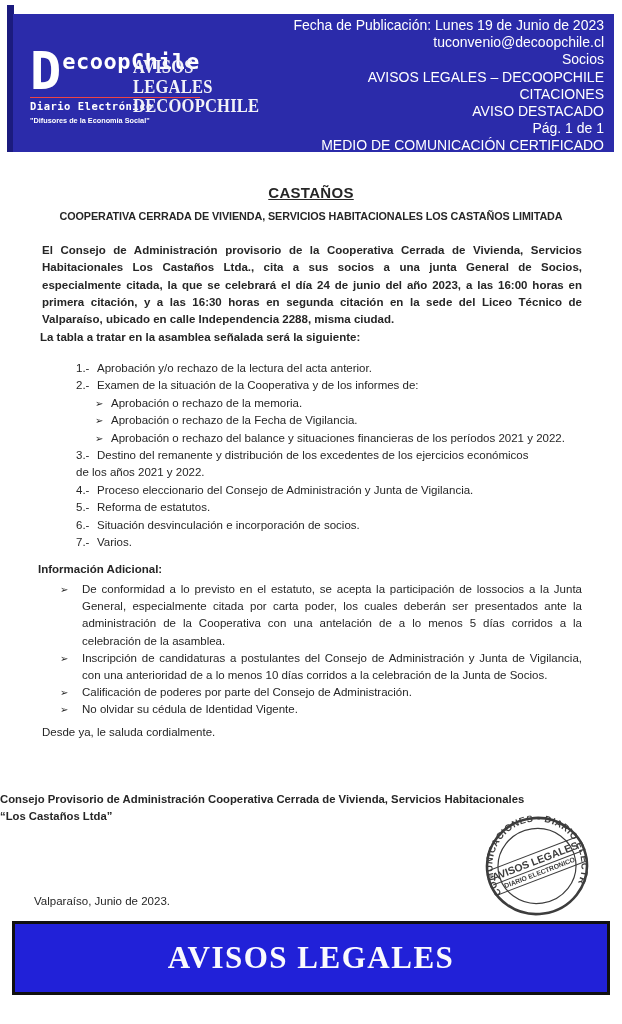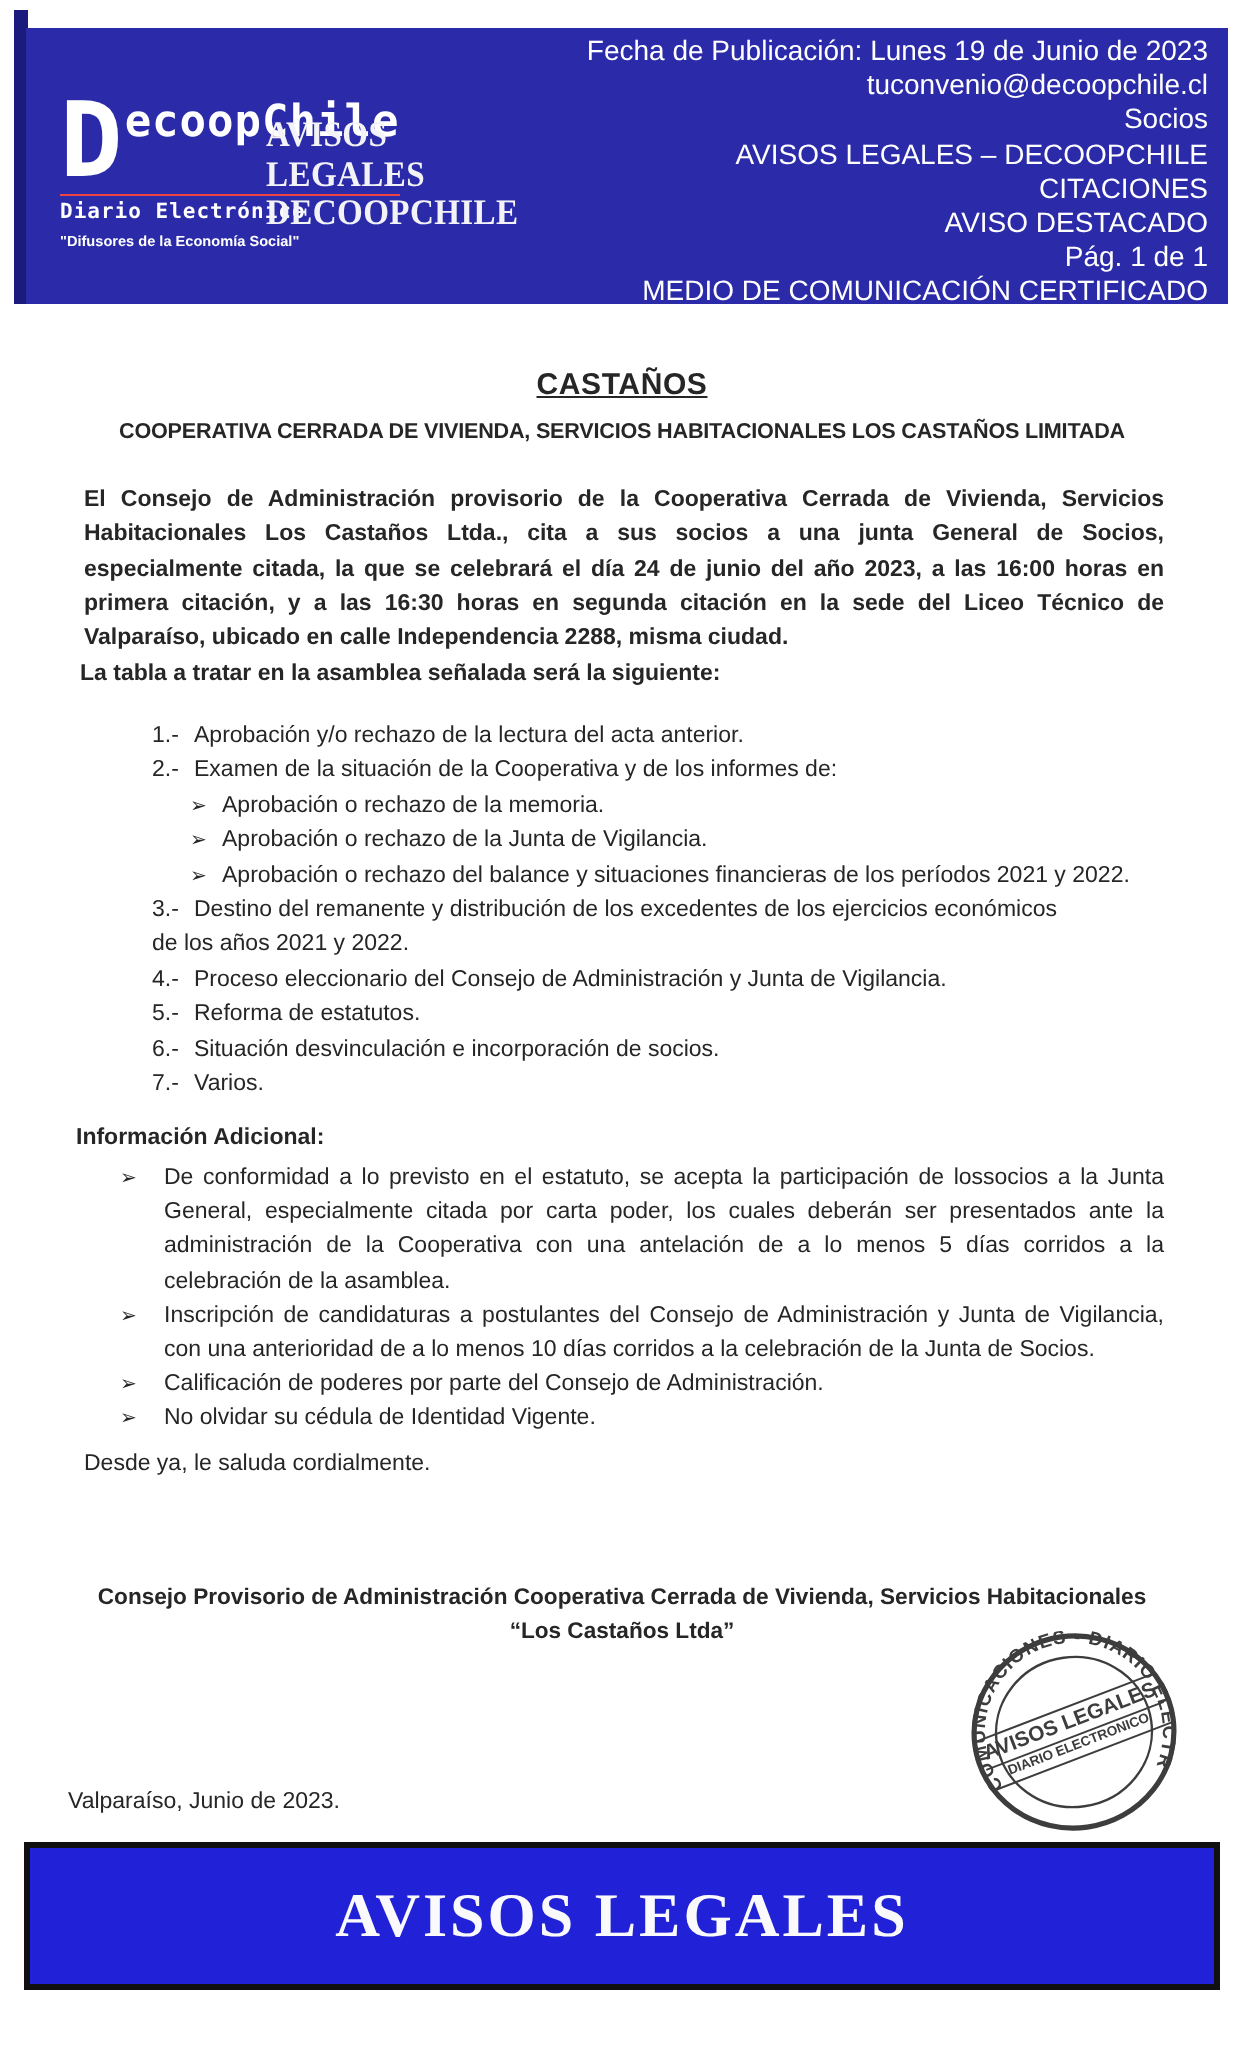--- a/index.html
+++ b/index.html
@@ -39,21 +39,21 @@
   .agenda-item .num{width:21px;flex:none;}
   .agenda-cont{}
   .agenda-sub{display:flex;margin-left:19px;}
   .agenda-sub .arrow{width:16px;flex:none;font-size:10px;}
   .additional-heading{position:absolute;left:38px;top:563px;font-weight:bold;font-size:11.5px;}
   .additional{position:absolute;left:60px;top:581px;width:522px;font-size:11.5px;line-height:17.2px;}
   .add-bullet{display:flex;}
   .add-bullet .arrow{width:22px;flex:none;font-size:10px;}
   .add-bullet .txt{flex:1;text-align:justify;}
   .closing{position:absolute;left:42px;top:726px;font-size:11.5px;}
-  .signature{position:absolute;left:0;top:791px;width:100%;text-align:center;font-weight:bold;font-size:11.3px;line-height:17px;}
+  .signature{position:absolute;left:0;top:791px;width:100%;text-align:left;font-weight:bold;font-size:11.3px;line-height:17px;}
   .place-date{position:absolute;left:34px;top:895px;font-size:11.5px;}
   
   .seal{position:absolute;left:484px;top:815px;width:106px;height:102px;transform:rotate(-8deg);}
   .seal svg{position:absolute;left:0;top:0;}
   .seal-center{
     position:absolute;left:50%;top:50%;transform:translate(-50%,-50%) rotate(-13deg);
     text-align:center;color:#3d3d3d;white-space:nowrap;
   }
   .seal-c1{font-weight:bold;font-size:10.5px;border-top:1.4px solid #3d3d3d;border-bottom:1.4px solid #3d3d3d;padding:1px 2px;}
   .seal-c2{font-weight:bold;font-size:6.8px;border-bottom:1.4px solid #3d3d3d;padding:1px 2px 2px;}
@@ -115,21 +115,21 @@
   <div class="agenda-item">
     <span class="num">2.-</span>
     <span>Examen de la situación de la Cooperativa y de los informes de:</span>
   </div>
   <div class="agenda-sub">
     <span class="arrow">➢</span>
     <span>Aprobación o rechazo de la memoria.</span>
   </div>
   <div class="agenda-sub">
     <span class="arrow">➢</span>
-    <span>Aprobación o rechazo de la Junta de Vigilancia.</span>
+    <span>Aprobación o rechazo de la Fecha de Vigilancia.</span>
   </div>
   <div class="agenda-sub">
     <span class="arrow">➢</span>
     <span>Aprobación o rechazo del balance y situaciones financieras de los períodos 2021 y 2022.</span>
   </div>
   <div class="agenda-item">
     <span class="num">3.-</span>
     <span>Destino del remanente y distribución de los excedentes de los ejercicios económicos</span>
   </div>
   <div class="agenda-cont">de los años 2021 y 2022.</div>

